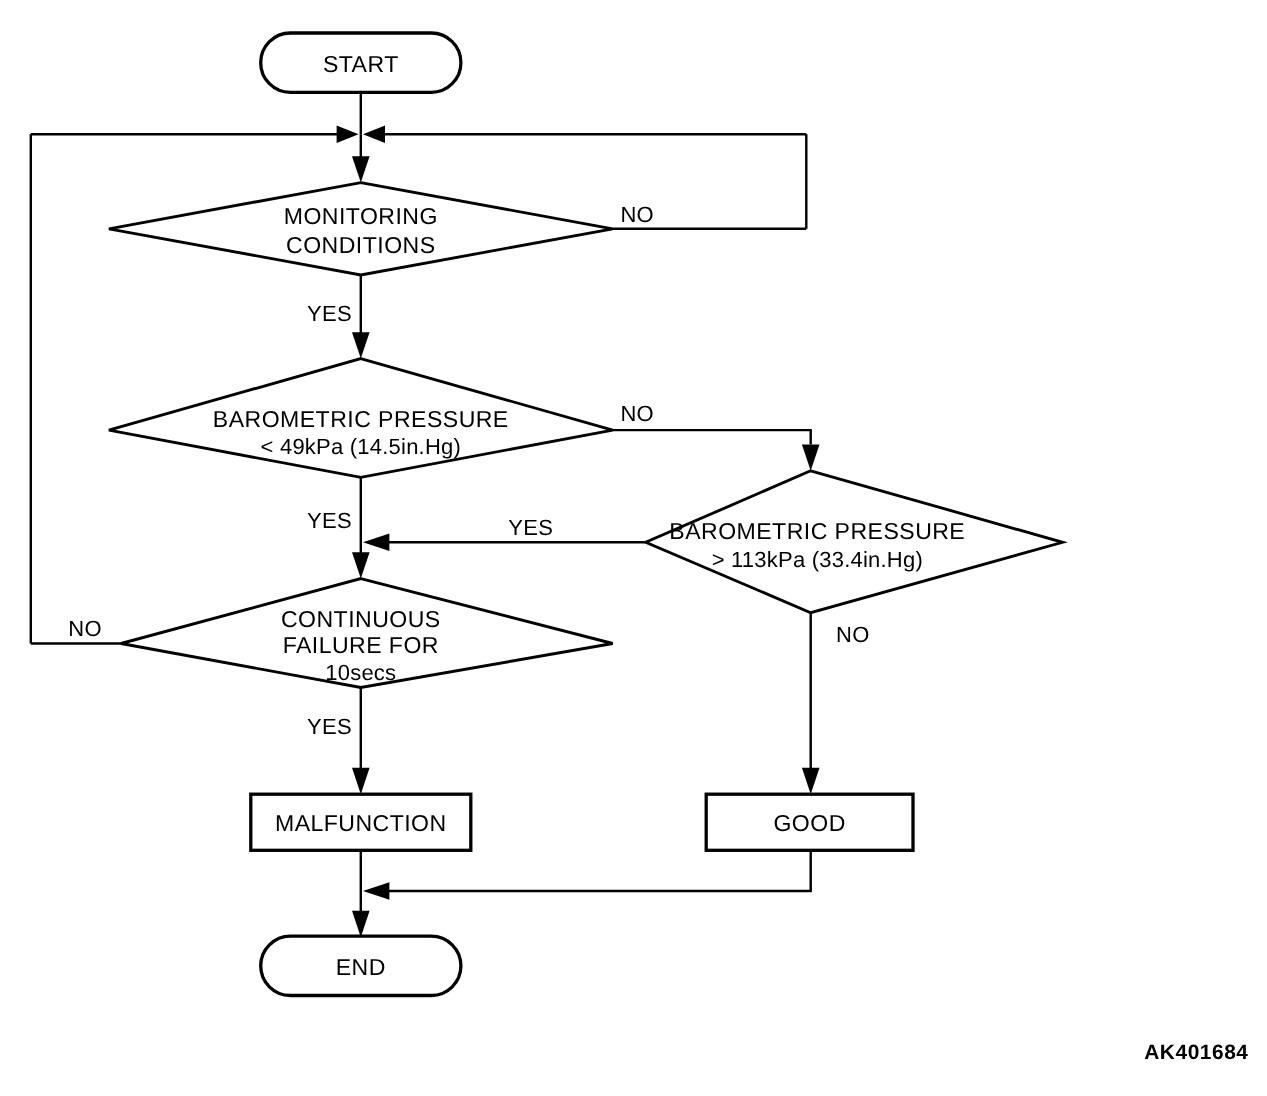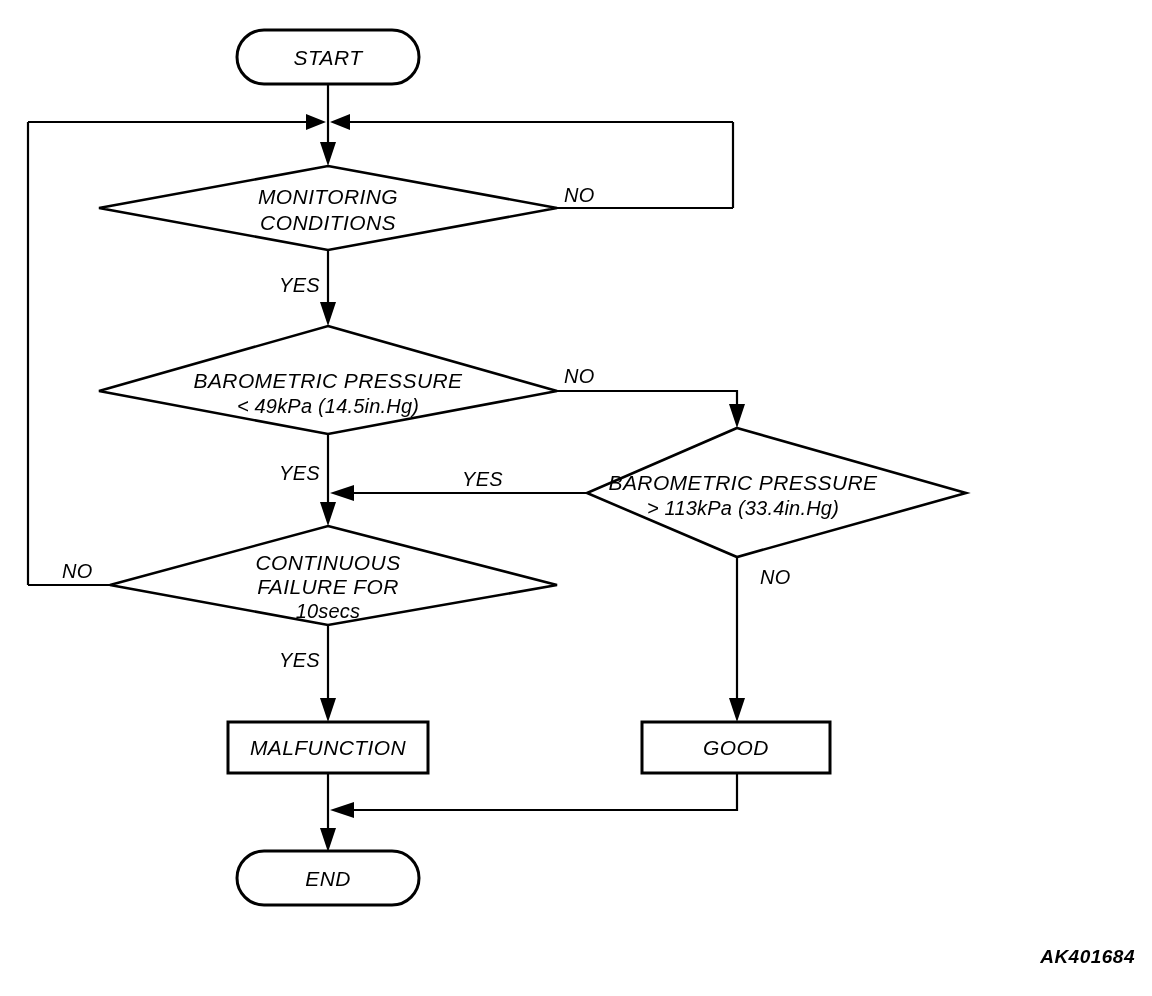--- a/index.html
+++ b/index.html
@@ -11,21 +11,20 @@
     width: 1152px;
     height: 996px;
     font-family: "Liberation Sans", sans-serif;
     overflow: hidden;
   }
   #flowchart-root {
     position: relative;
     width: 1152px;
     height: 996px;
     background: #ffffff;
-    font-style: italic;
   }
   svg#flow-svg {
     display: block;
     width: 1152px;
     height: 996px;
   }
   .shape-stroke {
     fill: #ffffff;
     stroke: #000000;
     stroke-width: 3;

